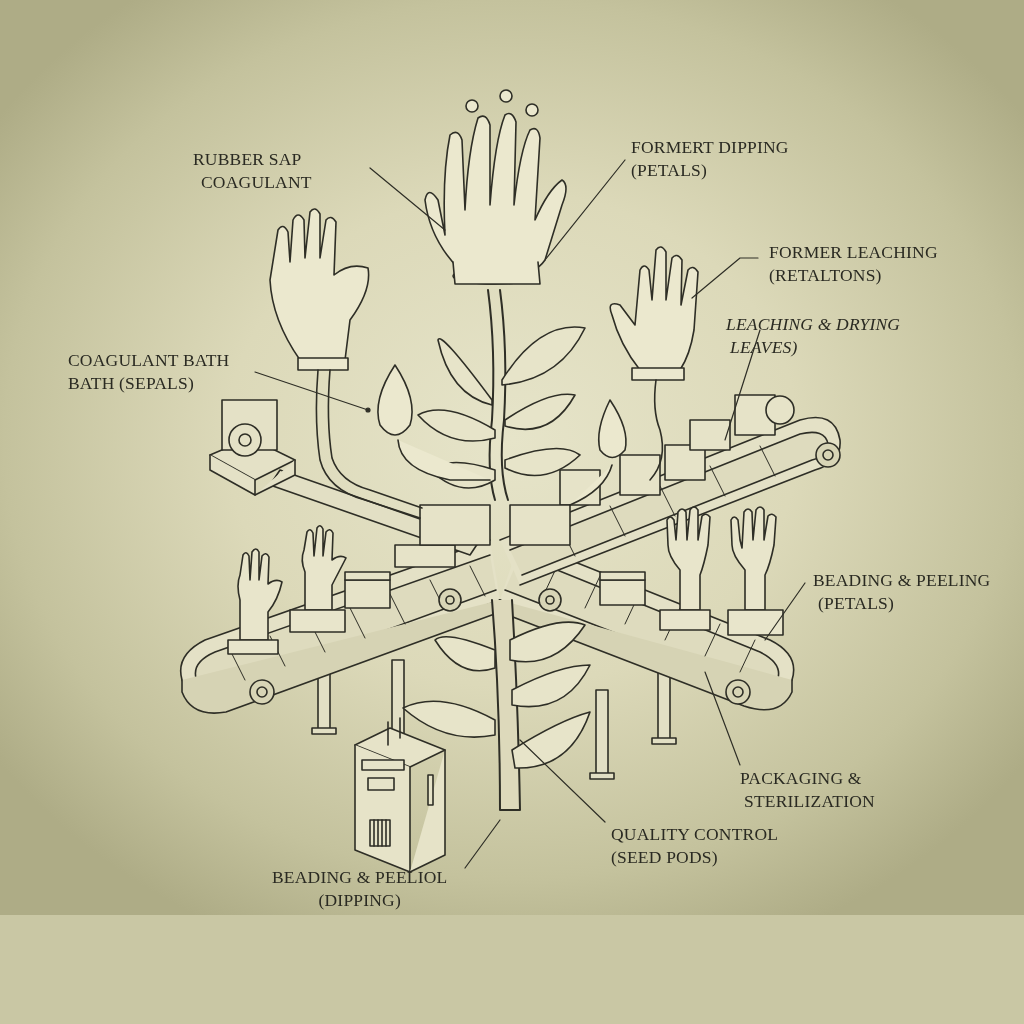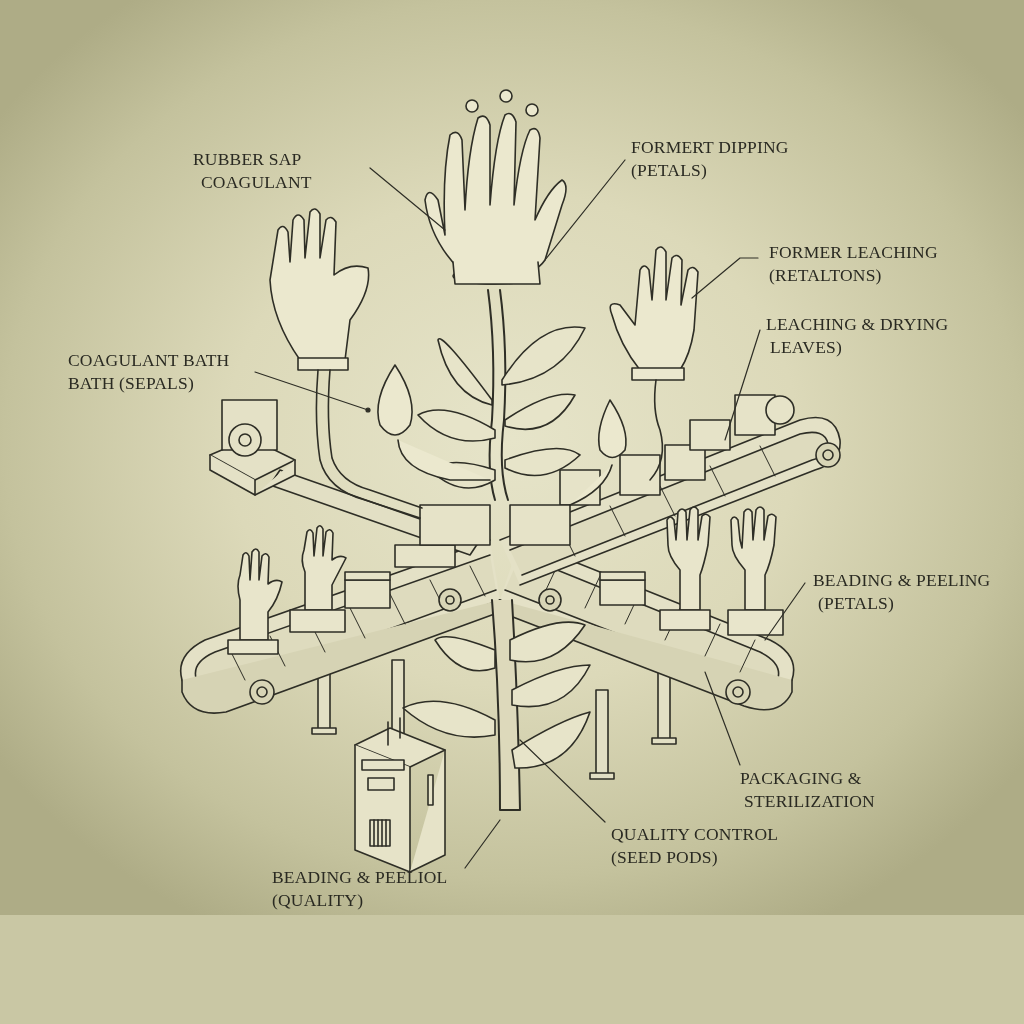--- a/index.html
+++ b/index.html
@@ -13,21 +13,21 @@
       background: radial-gradient(ellipse 62% 60% at 50% 48%, #e6e4c9 0%, #dcd9b9 45%, #c4c29d 80%, #aeac86 100%);
     }
     svg.art { position: absolute; left: 0; top: 0; width: 1024px; height: 1024px; }
     .label {
       position: absolute;
       font-family: "Liberation Serif", "DejaVu Serif", serif;
       font-size: 17.5px; line-height: 23px; color: #2a2a22;
       letter-spacing: 0.2px; white-space: nowrap;
     }
     .label span { display: block; }
-    .center { text-align: left; }
+    .center { text-align: center; }
   </style>
 </head>
 <body>
 
 <div class="canvas">
 
   <svg class="art" viewBox="0 0 1024 1024" fill="none" stroke="#2e2e26" stroke-width="1.6" stroke-linejoin="round" stroke-linecap="round">
 
     <g fill="#e2dfc4">
       <rect x="318" y="665" width="12" height="65"></rect>
@@ -216,21 +216,21 @@
   <div class="label" style="left:631px; top:136px;">
     <span>FORMERT DIPPING</span>
     <span>(PETALS)</span>
   </div>
 
   <div class="label" style="left:769px; top:241px;">
     <span>FORMER LEACHING</span>
     <span>(RETALTONS)</span>
   </div>
 
-  <div class="label" style="left:766px; top:313px;">
+  <div class="label" style="left:726px; top:313px;font-style:italic;">
     <span>LEACHING &amp; DRYING</span>
     <span style="padding-left:4px">LEAVES)</span>
   </div>
 
   <div class="label" style="left:68px; top:349px;">
     <span>COAGULANT BATH</span>
     <span>BATH (SEPALS)</span>
   </div>
 
   <div class="label" style="left:813px; top:569px;">
@@ -243,16 +243,16 @@
     <span style="padding-left:4px">STERILIZATION</span>
   </div>
 
   <div class="label" style="left:611px; top:823px;">
     <span>QUALITY CONTROL</span>
     <span>(SEED PODS)</span>
   </div>
 
   <div class="label center" style="left:272px; top:866px;">
     <span>BEADING &amp; PEELIOL</span>
-    <span>(QUALITY)</span>
+    <span>(DIPPING)</span>
   </div>
 
 </div>
 
 </body></html>

